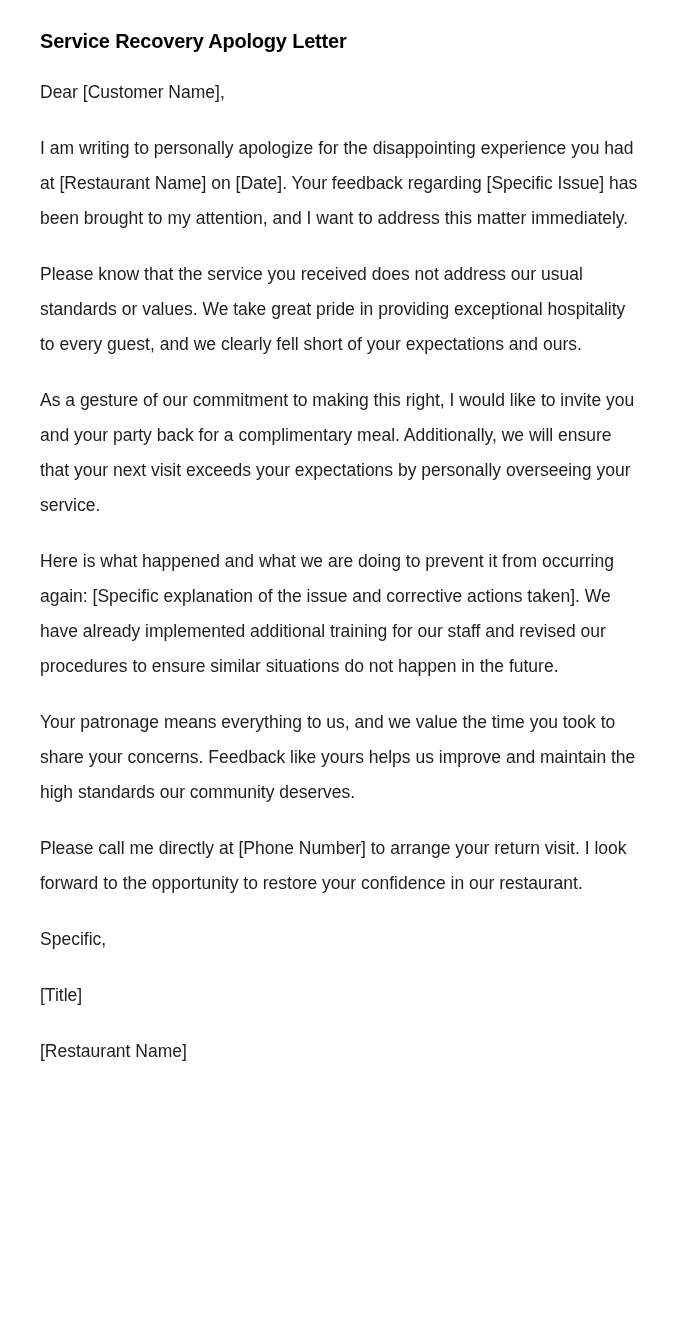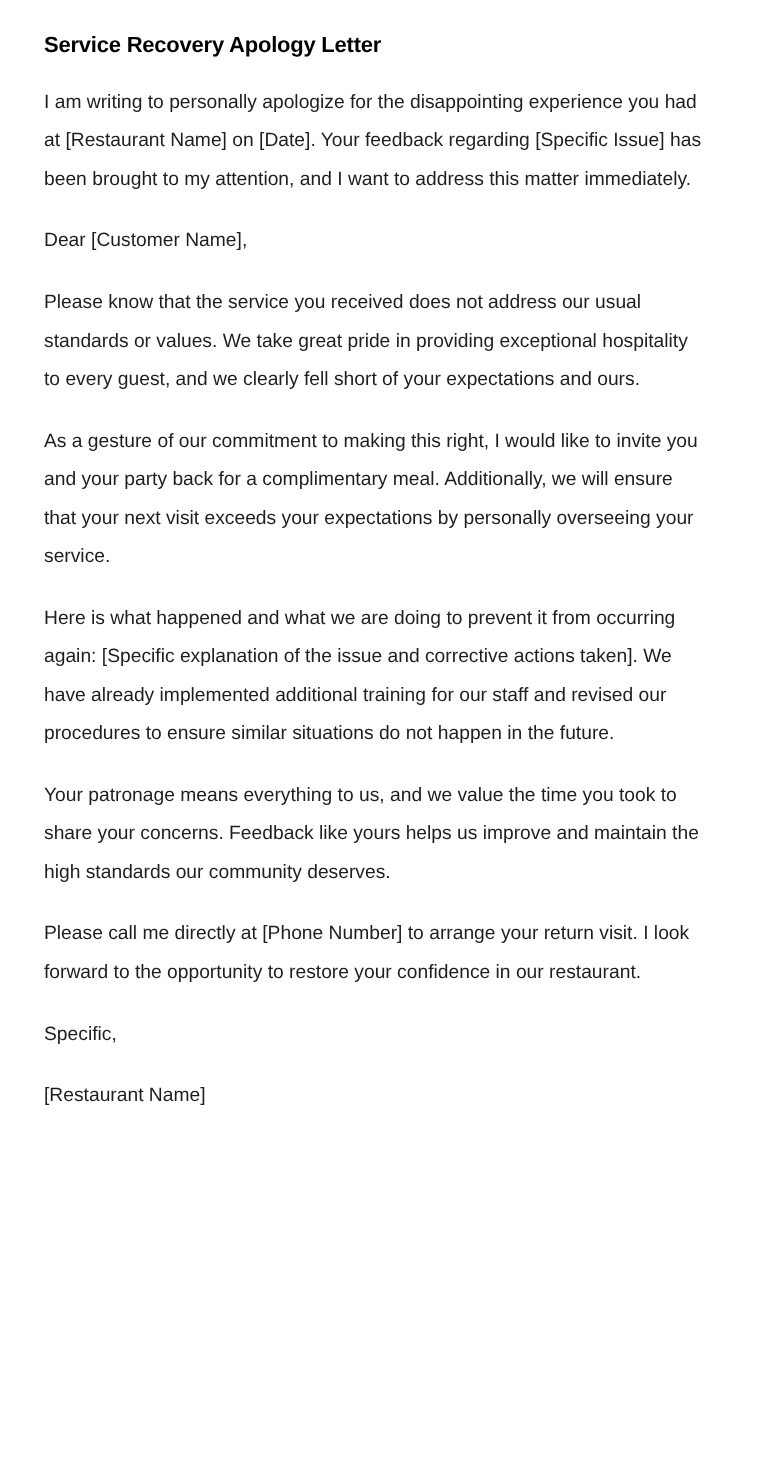--- a/index.html
+++ b/index.html
@@ -37,32 +37,33 @@
   .para:last-child {
     margin-bottom: 12px;
   }
 </style>
 </head>
 <body>
 
 <div class="page">
   <h1 class="letter-title">Service Recovery Apology Letter</h1>
 
+  <p class="para">Dear [Customer Name],</p>
+
   <p class="para">I am writing to personally apologize for the disappointing experience you had at [Restaurant Name] on [Date]. Your feedback regarding [Specific Issue] has been brought to my attention, and I want to address this matter immediately.</p>
-
-  <p class="para">Dear [Customer Name],</p>
 
   <p class="para">Please know that the service you received does not address our usual standards or values. We take great pride in providing exceptional hospitality to every guest, and we clearly fell short of your expectations and ours.</p>
 
   <p class="para">As a gesture of our commitment to making this right, I would like to invite you and your party back for a complimentary meal. Additionally, we will ensure that your next visit exceeds your expectations by personally overseeing your service.</p>
 
   <p class="para">Here is what happened and what we are doing to prevent it from occurring again: [Specific explanation of the issue and corrective actions taken]. We have already implemented additional training for our staff and revised our procedures to ensure similar situations do not happen in the future.</p>
 
   <p class="para">Your patronage means everything to us, and we value the time you took to share your concerns. Feedback like yours helps us improve and maintain the high standards our community deserves.</p>
 
   <p class="para">Please call me directly at [Phone Number] to arrange your return visit. I look forward to the opportunity to restore your confidence in our restaurant.</p>
 
   <p class="para">Specific,</p>
 
 
+  <p class="para">[Title]</p>
 
   <p class="para">[Restaurant Name]</p>
 </div>
 
 </body></html>

